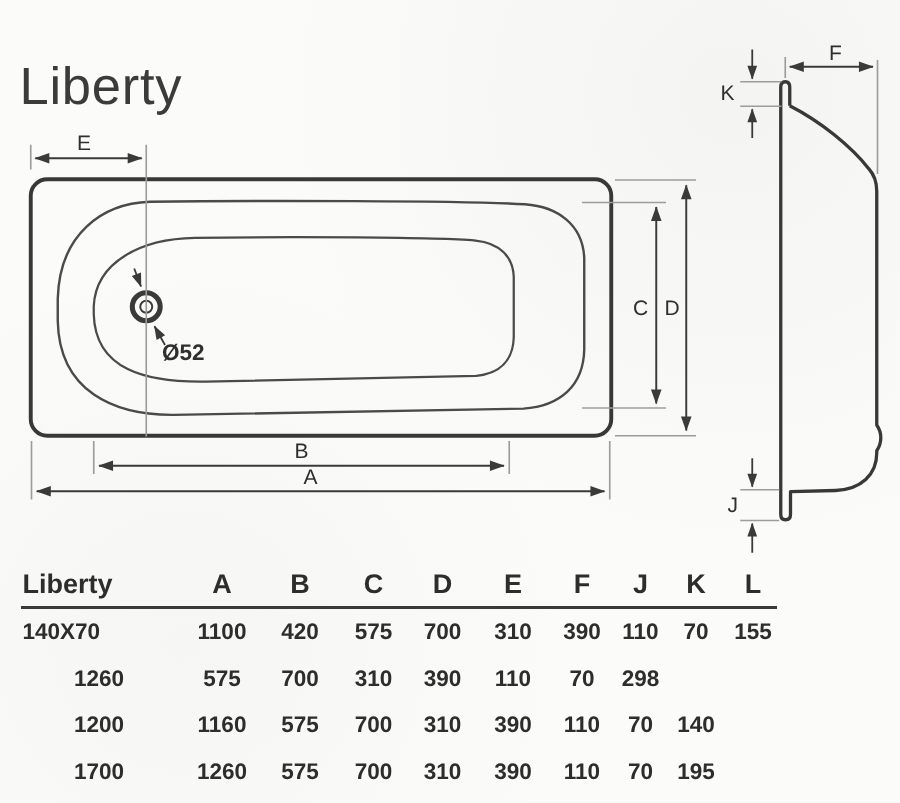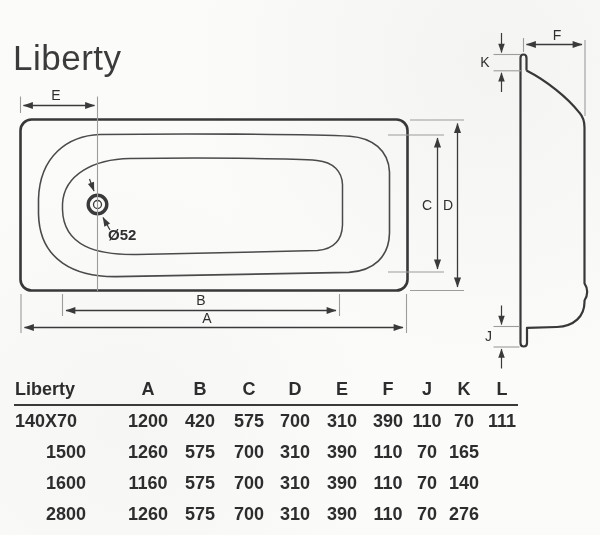--- a/index.html
+++ b/index.html
@@ -33,21 +33,21 @@
   .spec-table{
     position:absolute;left:14px;top:378px;width:520px;
     color:#2d2d2d;
   }
   .trow{
     display:grid;
     grid-template-columns:104px 60px 44px 54px 38px 56px 36px 42px 32px 44px;
     align-items:center;
   }
   .thead{height:22px;font-size:18px;font-weight:700;}
-  .tbody-row{height:31px;font-size:18px;font-weight:600;}
+  .tbody-row{height:31px;font-size:15px;font-weight:600;}
   .tbody-row:first-of-type{margin-top:5px;}
   .cell{text-align:center;white-space:nowrap;}
   .cell.model{text-align:left;padding-left:1px;}
   .rule{
     width:504px;border-top:2.5px solid #3a3a3a;margin-top:4px;
   }
 </style>
 </head>
 <body>
 
@@ -170,60 +170,59 @@
       <div class="cell">E</div>
       <div class="cell">F</div>
       <div class="cell">J</div>
       <div class="cell">K</div>
       <div class="cell">L</div>
     </div>
     <div class="rule"></div>
 
     <div class="trow tbody-row">
       <div class="cell model">140X70</div>
+      <div class="cell">1100</div>
+      <div class="cell">420</div>
+      <div class="cell">575</div>
+      <div class="cell">700</div>
+      <div class="cell">310</div>
+      <div class="cell">390</div>
+      <div class="cell">110</div>
+      <div class="cell">70</div>
+      <div class="cell">155</div>
+    </div>
+
+    <div class="trow tbody-row">
+      <div class="cell">1260</div>
+      <div class="cell">575</div>
+      <div class="cell">700</div>
+      <div class="cell">310</div>
+      <div class="cell">390</div>
+      <div class="cell">110</div>
+      <div class="cell">70</div>
+      <div class="cell">298</div>
+    </div>
+
+    <div class="trow tbody-row">
       <div class="cell">1200</div>
-      <div class="cell">420</div>
-      <div class="cell">575</div>
-      <div class="cell">700</div>
-      <div class="cell">310</div>
-      <div class="cell">390</div>
-      <div class="cell">110</div>
-      <div class="cell">70</div>
-      <div class="cell">111</div>
-    </div>
-
-    <div class="trow tbody-row">
-      <div class="cell">1500</div>
+      <div class="cell">1160</div>
+      <div class="cell">575</div>
+      <div class="cell">700</div>
+      <div class="cell">310</div>
+      <div class="cell">390</div>
+      <div class="cell">110</div>
+      <div class="cell">70</div>
+      <div class="cell">140</div>
+    </div>
+
+    <div class="trow tbody-row">
+      <div class="cell">1700</div>
       <div class="cell">1260</div>
       <div class="cell">575</div>
       <div class="cell">700</div>
       <div class="cell">310</div>
       <div class="cell">390</div>
       <div class="cell">110</div>
       <div class="cell">70</div>
-      <div class="cell">165</div>
-    </div>
-
-    <div class="trow tbody-row">
-      <div class="cell">1600</div>
-      <div class="cell">1160</div>
-      <div class="cell">575</div>
-      <div class="cell">700</div>
-      <div class="cell">310</div>
-      <div class="cell">390</div>
-      <div class="cell">110</div>
-      <div class="cell">70</div>
-      <div class="cell">140</div>
-    </div>
-
-    <div class="trow tbody-row">
-      <div class="cell">2800</div>
-      <div class="cell">1260</div>
-      <div class="cell">575</div>
-      <div class="cell">700</div>
-      <div class="cell">310</div>
-      <div class="cell">390</div>
-      <div class="cell">110</div>
-      <div class="cell">70</div>
-      <div class="cell">276</div>
+      <div class="cell">195</div>
     </div>
   </div>
 </div>
 
 </body></html>

